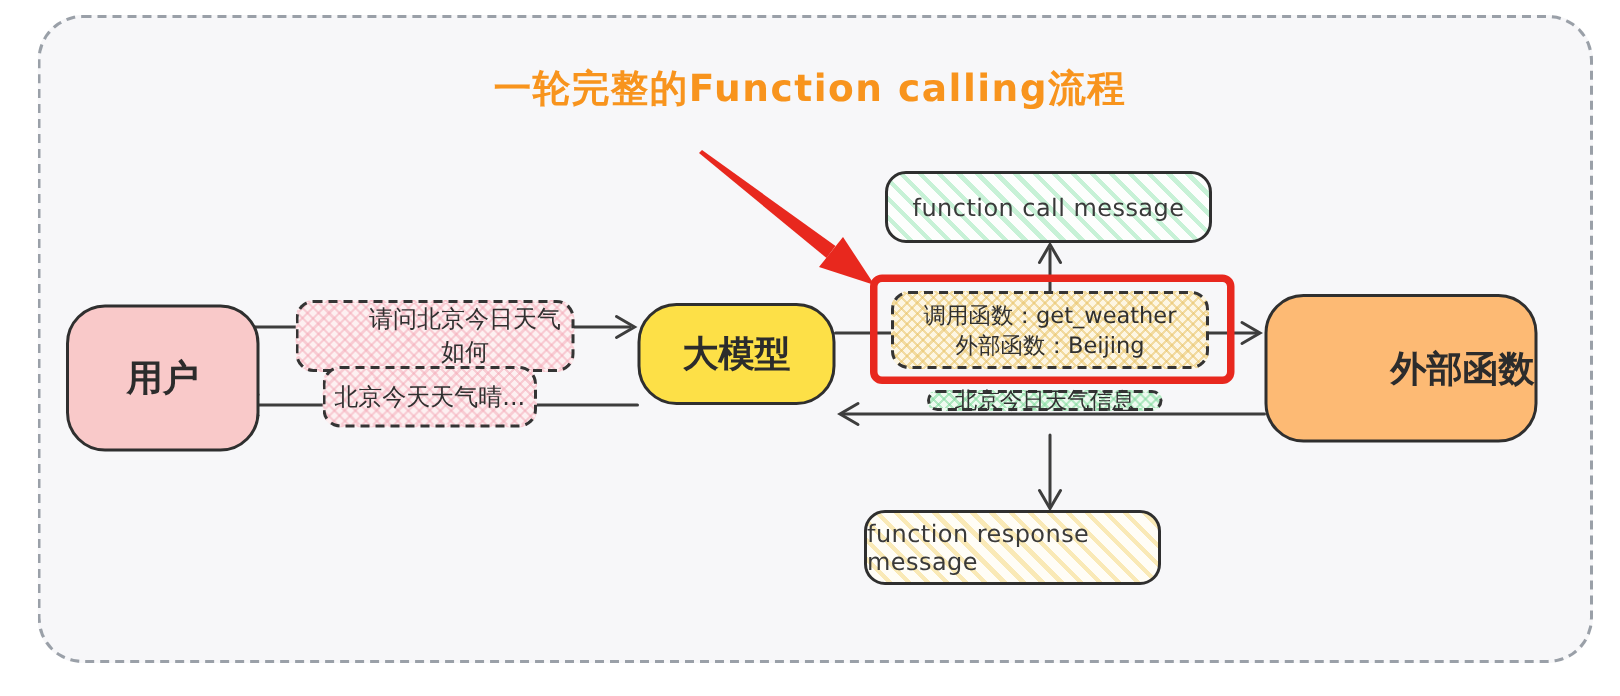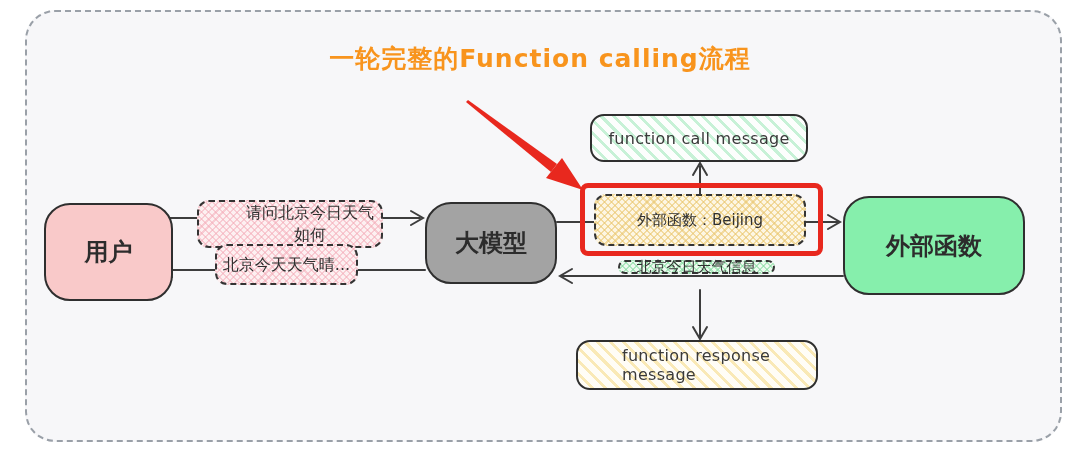--- a/index.html
+++ b/index.html
@@ -19,37 +19,36 @@
   svg.connectors, svg.red-arrow {
     position:absolute; left:0; top:0; width:1080px; height:464px; pointer-events:none;
   }
 
   .node {
     position:absolute; display:flex; align-items:center; justify-content:center;
     border:2.5px solid #2f2f2f; color:#2c2c2c; font-weight:600;
   }
   .node.big { border-radius:26px; font-size:24px; }
   .node-user     { left:44px;  top:203px; width:129px; height:98px; background:#f9c9c9; }
-  .node-model    { left:425px; top:202px; width:132px; height:82px; background:#a3a3a3; }
-  .node-external { left:843px; top:196px; width:182px; height:99px; background:#86efac; }
+  .node-model    { left:425px; top:202px; width:132px; height:68px; background:#fde047; }
+  .node-external { left:843px; top:196px; width:182px; height:99px; background:#fdba74;justify-content:flex-end; }
 
   .node.msg { border-radius:14px; font-size:16px; font-weight:500; color:#3a3a3a; letter-spacing:0.3px; }
   .node-call-msg {
     left:590px; top:114px; width:218px; height:48px;
     background:
       repeating-linear-gradient(45deg, rgba(134,226,168,.45) 0 3px, transparent 3px 9px),
       #fdfefd;
     justify-content: center;
   }
   .node-resp-msg {
-    left:576px; top:340px; width:242px; height:50px;
+    left:576px; top:340px; width:198px; height:50px;
     background:
       repeating-linear-gradient(45deg, rgba(245,217,130,.55) 0 3px, transparent 3px 9px),
       #fffdf6;
-    padding-left: 44px;
   }
 
   .chip {
     position:absolute; display:flex; flex-direction:column; align-items:center; justify-content:center;
     border:2px dashed #343434; border-radius:12px; color:#303030;
     font-size:16px; font-weight:500; line-height:1.35; text-align:center;
   }
   .chip.pink {
     background:
       repeating-linear-gradient(45deg,  rgba(243,167,181,.50) 0 1.5px, transparent 1.5px 5px),
@@ -131,20 +130,21 @@
     <span>function response message</span>
   </div>
 
   <div class="chip pink chip-ask">
     <span>请问北京今日天气如何</span>
   </div>
   <div class="chip pink chip-answer">
     <span>北京今天天气晴...</span>
   </div>
   <div class="chip yellow chip-call">
+    <span>调用函数：get_weather</span>
     <span>外部函数：Beijing</span>
   </div>
   <div class="chip green chip-info">
     <span>北京今日天气信息</span>
   </div>
 
   <div class="highlight-box"></div>
 
   <svg class="red-arrow" viewBox="0 0 1080 464">
     <polygon points="466,102 551,172 557,164 468,100" fill="#e8281e"></polygon>

